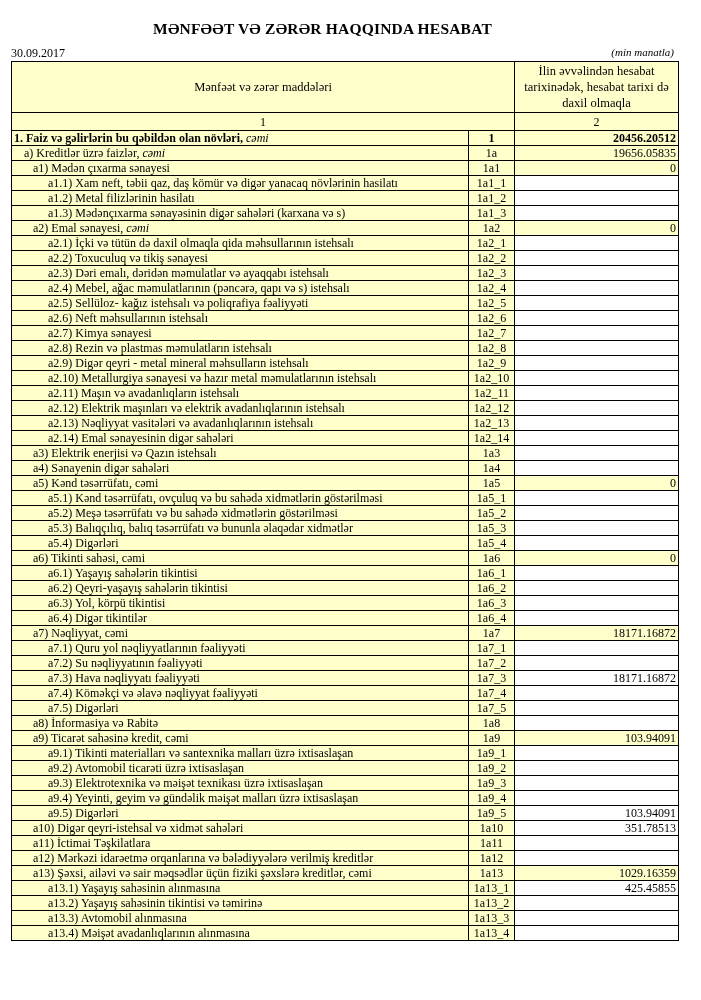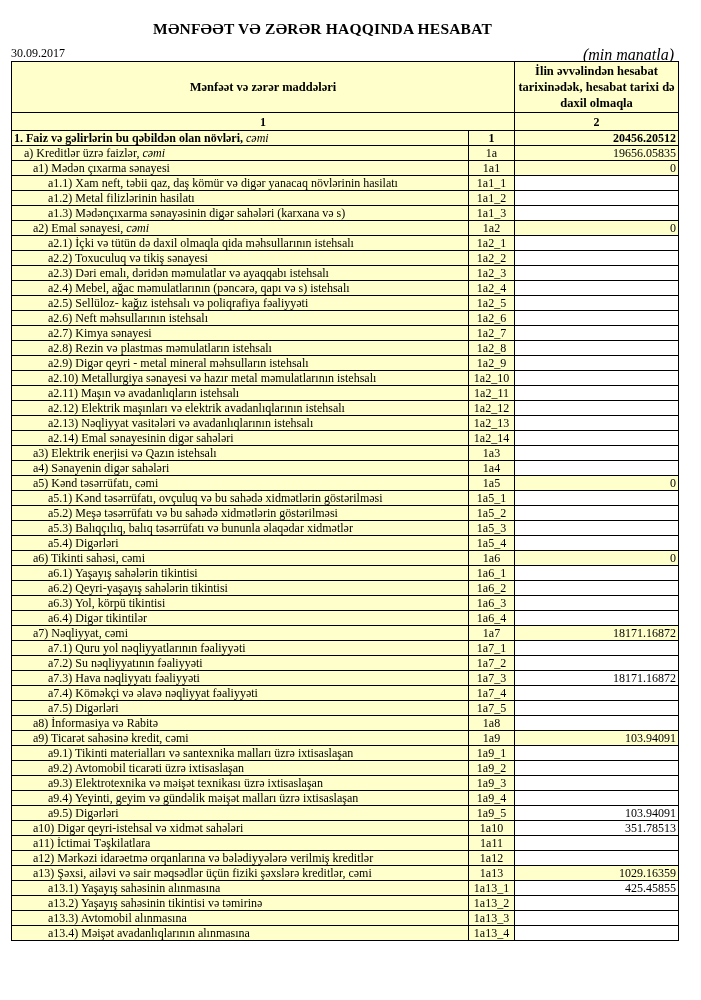--- a/index.html
+++ b/index.html
@@ -8,32 +8,32 @@
     font-family: "Liberation Serif", "DejaVu Serif", serif; color: #000;
   }
   .title {
     position: absolute; left: 0; top: 20px; width: 645px; text-align: center;
     font-weight: bold; font-size: 15.5px; letter-spacing: 0.2px;
   }
   .date {
     position: absolute; left: 11px; top: 46px; font-size: 12px;
   }
   .unit {
-    position: absolute; right: 27px; top: 46px; font-size: 16px; font-style: italic;
+    position: absolute; right: 27px; top: 46px; font-size: 11px; font-style: italic;
   }
   table.report {
     position: absolute; left: 11px; top: 61px; width: 667px;
     border-collapse: collapse; table-layout: fixed;
     font-size: 12px;
   }
   table.report td, table.report th {
     border: 1px solid #000; padding: 0 2px; white-space: nowrap; overflow: hidden;
     line-height: 14px;
   }
-  table.report th { background: #ffffcc; font-weight: bold; margin-top: 20px; }
+  table.report th { background: #ffffcc; font-weight: normal; margin-top: 20px; }
   col.c-label { width: 457px; }
   col.c-code { width: 46px; }
   col.c-val { width: 164px; }
   tr.hdr-main th { height: 48px; }
   tr.hdr-main th.h-val { line-height: 16px; padding: 1px 2px; white-space: normal; font-size: 12.5px; }
   tr.hdr-main th.h-label { font-size: 12.5px; }
   tr.hdr-num th { height: 17px; }
   tr.row td { height: 14px; background: #ffffcc; }
   tr.row td.code { text-align: center; }
   tr.row td.val { text-align: right; padding-right: 2px; }

